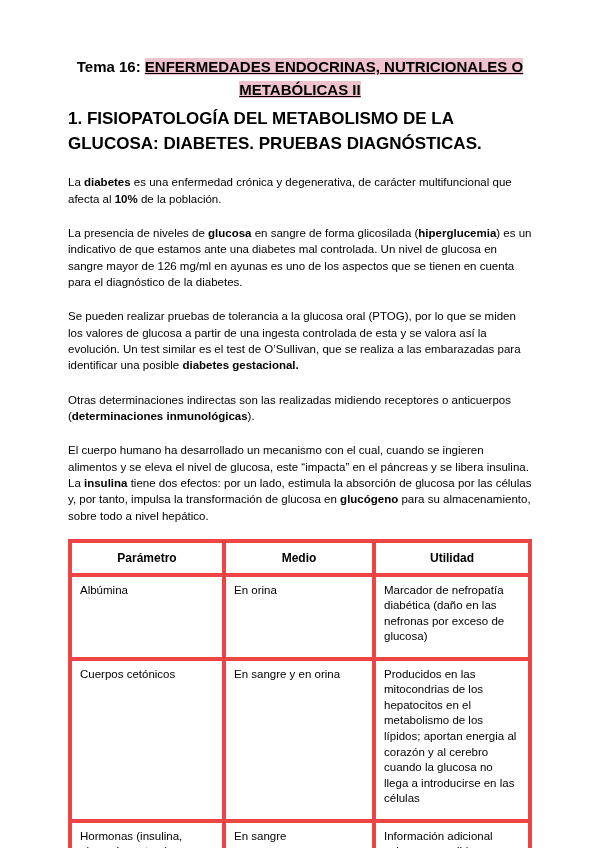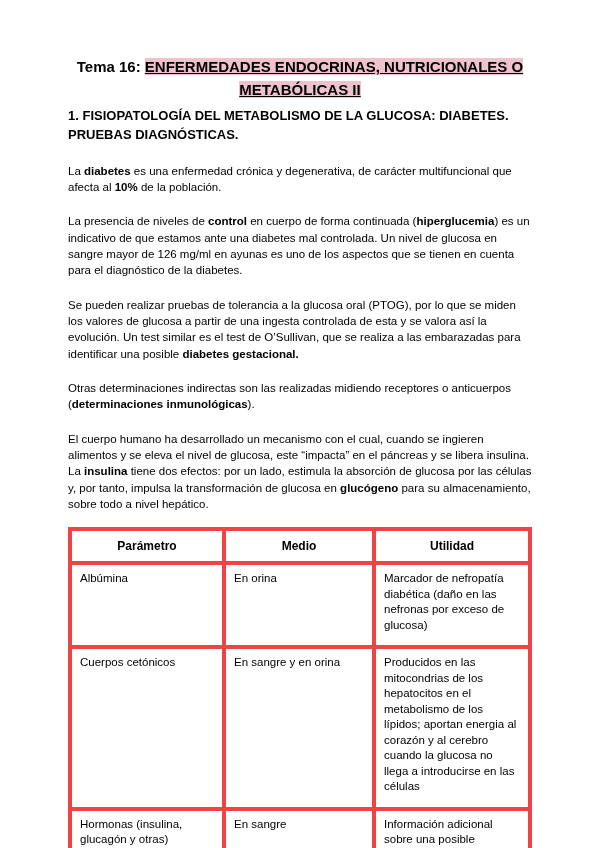--- a/index.html
+++ b/index.html
@@ -14,21 +14,21 @@
   .title {
     font-size:15px; font-weight:bold; text-align:center;
     line-height:1.5; margin-bottom:6px;
   }
   .hl {
     background:#efc3cd;
     text-decoration:underline;
     text-decoration-color:#000;
   }
   .heading {
-    font-size:13px; font-weight:bold; line-height:1.45;
+    font-size:17px; font-weight:bold; line-height:1.45;
     margin-bottom:8px;
   }
   .block { margin-bottom:15px; }
   .para { font-size:11.5px; line-height:1.42;margin-top:18px; }
   .para b { font-weight:bold; }
 
   table {
     width:100%; border-collapse:collapse;
     margin-top:14px; font-size:11.5px;
   }
@@ -48,21 +48,21 @@
 <body>
 
 <div class="page">
 
   <div class="title"><span>Tema 16: </span><span class="hl">ENFERMEDADES ENDOCRINAS, NUTRICIONALES O METABÓLICAS II</span></div>
 
   <div class="heading">1. FISIOPATOLOGÍA DEL METABOLISMO DE LA GLUCOSA: DIABETES. PRUEBAS DIAGNÓSTICAS.</div>
 
   <div class="block">
     <p class="para"><span>La </span><b>diabetes</b><span> es una enfermedad crónica y degenerativa, de carácter multifuncional que afecta al </span><b>10%</b><span> de la población.</span></p>
-    <p class="para"><span>La presencia de niveles de </span><b>control</b><span> en cuerpo de forma continuada (</span><b>hiperglucemia</b><span>) es un indicativo de que estamos ante una diabetes mal controlada. Un nivel de glucosa en sangre mayor de 126 mg/ml en ayunas es uno de los aspectos que se tienen en cuenta para el diagnóstico de la diabetes.</span></p>
+    <p class="para"><span>La presencia de niveles de </span><b>glucosa</b><span> en sangre de forma glicosilada (</span><b>hiperglucemia</b><span>) es un indicativo de que estamos ante una diabetes mal controlada. Un nivel de glucosa en sangre mayor de 126 mg/ml en ayunas es uno de los aspectos que se tienen en cuenta para el diagnóstico de la diabetes.</span></p>
   </div>
 
   <div class="block">
     <p class="para"><span>Se pueden realizar pruebas de tolerancia a la glucosa oral (PTOG), por lo que se miden los valores de glucosa a partir de una ingesta controlada de esta y se valora así la evolución. Un test similar es el test de O’Sullivan, que se realiza a las embarazadas para identificar una posible </span><b>diabetes gestacional.</b></p>
   </div>
 
   <div class="block">
     <p class="para"><span>Otras determinaciones indirectas son las realizadas midiendo receptores o anticuerpos (</span><b>determinaciones inmunológicas</b><span>).</span></p>
   </div>
 

